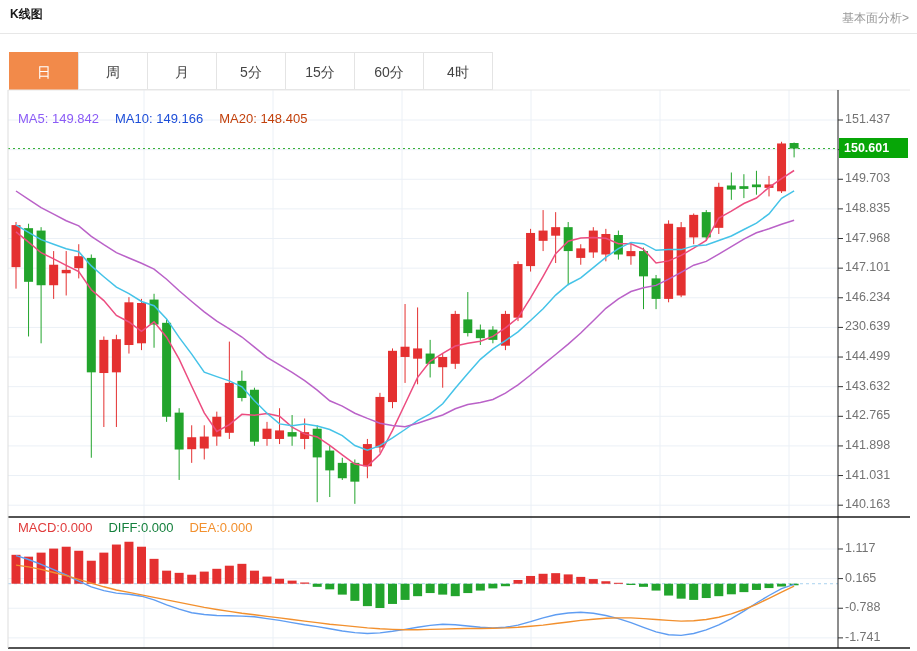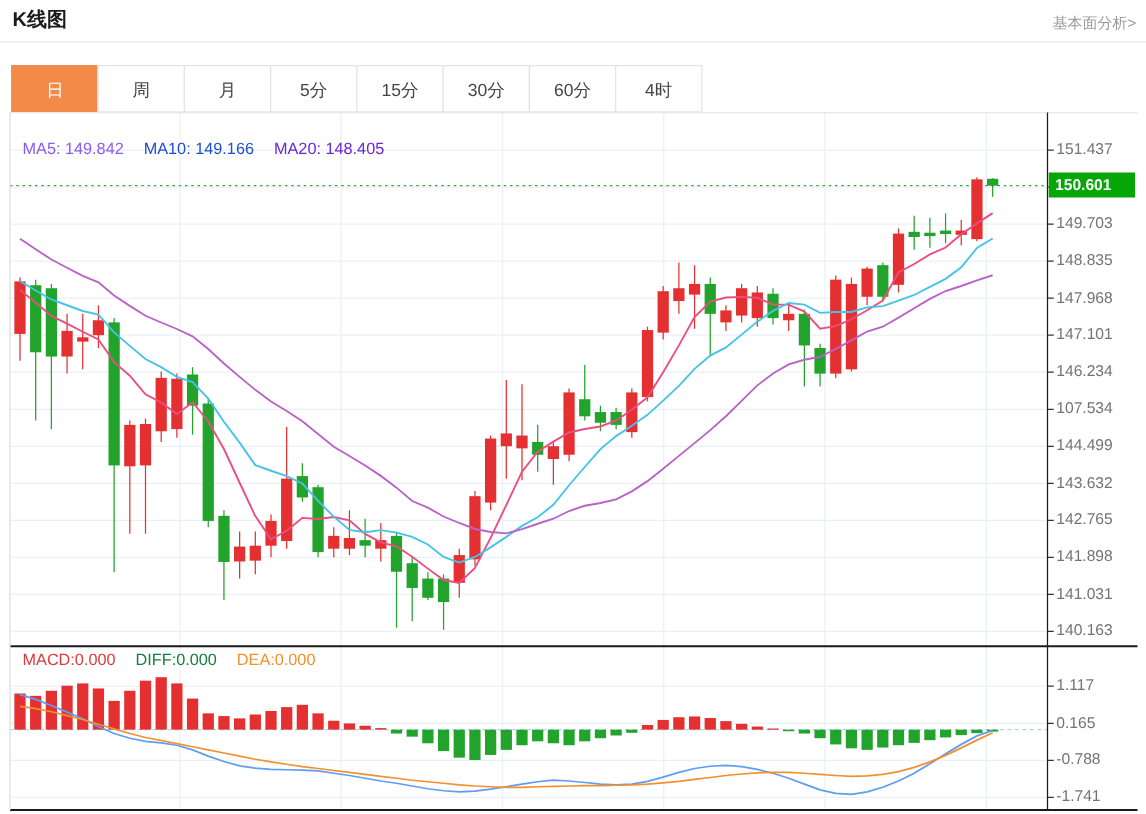--- a/index.html
+++ b/index.html
@@ -1,50 +1,49 @@
 <!DOCTYPE html>
 <html><head>
 <meta charset="utf-8">
 <style>
   html,body{margin:0;padding:0;background:#fff;}
   #app{position:relative;width:917px;height:651px;background:#fff;overflow:hidden;
        font-family:"Liberation Sans","DejaVu Sans",sans-serif;}
-  .page-title{position:absolute;left:10px;top:6px;font-size:16px;font-weight:bold;color:#1a1a1a;}
+  .page-title{position:absolute;left:10px;top:6px;font-size:12px;font-weight:bold;color:#1a1a1a;}
   .top-link{position:absolute;right:8px;top:10px;font-size:12px;color:#999;cursor:pointer;}
   .top-divider{position:absolute;left:0;top:33px;width:917px;height:1px;background:#e7e7e7;}
   .tab-bar{position:absolute;left:10px;top:52px;display:flex;}
   .tab{width:70px;height:38px;line-height:38px;text-align:center;font-size:14px;color:#444;
        background:#fff;border:1px solid #e4e4e4;box-sizing:border-box;margin-left:-1px;cursor:pointer;}
   .tab-active{background:#f28a4a;border-color:#f28a4a;color:#fff;}
   #cv{position:absolute;left:0;top:0;}
   .info-row{position:absolute;left:18px;top:93px;font-size:13px;display:flex;gap:16px;white-space:nowrap;}
   .ma-row{position:absolute;left:18px;top:111px;font-size:13px;display:flex;gap:16px;white-space:nowrap;}
   .macd-row{position:absolute;left:18px;top:520px;font-size:13px;display:flex;gap:16px;white-space:nowrap;}
   .lbl{color:#333;} .val-green{color:#1fa51f;}
-  .ma5{color:#8b5cf6;} .ma10{color:#1d4ed8;} .ma20{color:#6d28d9;}
+  .ma5{color:#8b5cf6;} .ma10{color:#1d4ed8;} .ma20{color:#c2410c;}
   .macd-red{color:#e03b3b;} .diff-blue{color:#15803d;} .dea-orange{color:#f2902e;}
   .axis-label{position:absolute;left:845px;font-size:12.5px;color:#737373;white-space:nowrap;}
   .price-tag{position:absolute;left:839px;top:138px;width:69px;height:20px;background:#07a607;
              color:#fff;font-size:12.5px;font-weight:bold;line-height:20px;padding-left:5px;box-sizing:border-box;}
 </style>
 </head>
 <body>
 
 <div id="app">
   <div class="page-title">K线图</div>
   <div class="top-link">基本面分析&gt;</div>
   <div class="top-divider"></div>
 
   <div class="tab-bar">
       <div class="tab tab-active">日</div>
       <div class="tab">周</div>
       <div class="tab">月</div>
       <div class="tab">5分</div>
       <div class="tab">15分</div>
-      <div class="tab">30分</div>
       <div class="tab">60分</div>
       <div class="tab">4时</div>
     </div>
 
   <svg id="cv" width="917" height="651">
       <line x1="8" x2="838" y1="120" y2="120" stroke="#ebf0f6"></line>
       <line x1="8" x2="838" y1="149.63" y2="149.63" stroke="#ebf0f6"></line>
       <line x1="8" x2="838" y1="179.26" y2="179.26" stroke="#ebf0f6"></line>
       <line x1="8" x2="838" y1="208.89" y2="208.89" stroke="#ebf0f6"></line>
       <line x1="8" x2="838" y1="238.51999999999998" y2="238.51999999999998" stroke="#ebf0f6"></line>
@@ -301,21 +300,21 @@
     <span class="dea-orange"><span>DEA:</span><span>0.000</span></span>
   </div>
 
   <div class="price-tag">150.601</div>
 <div class="axis-label" style="top: 112px;">151.437</div>
     <div class="axis-label" style="top: 171.26px;">149.703</div>
     <div class="axis-label" style="top: 200.89px;">148.835</div>
     <div class="axis-label" style="top: 230.52px;">147.968</div>
     <div class="axis-label" style="top: 260.15px;">147.101</div>
     <div class="axis-label" style="top: 289.78px; text-align: center;">146.234</div>
-    <div class="axis-label" style="top: 319.41px;">107.534</div>
+    <div class="axis-label" style="top: 319.41px;">230.639</div>
     <div class="axis-label" style="top: 349.04px;">144.499</div>
     <div class="axis-label" style="top: 378.67px;">143.632</div>
     <div class="axis-label" style="top: 408.3px;">142.765</div>
     <div class="axis-label" style="top: 437.93px;">141.898</div>
     <div class="axis-label" style="top: 467.56px;">141.031</div>
     <div class="axis-label" style="top: 497.19px;">140.163</div>
     <div class="axis-label" style="top: 540.993px;">1.117</div>
     <div class="axis-label" style="top: 570.6px;">0.165</div>
     <div class="axis-label" style="top: 600.238px;">-0.788</div>
     <div class="axis-label" style="top: 629.877px;">-1.741</div>

